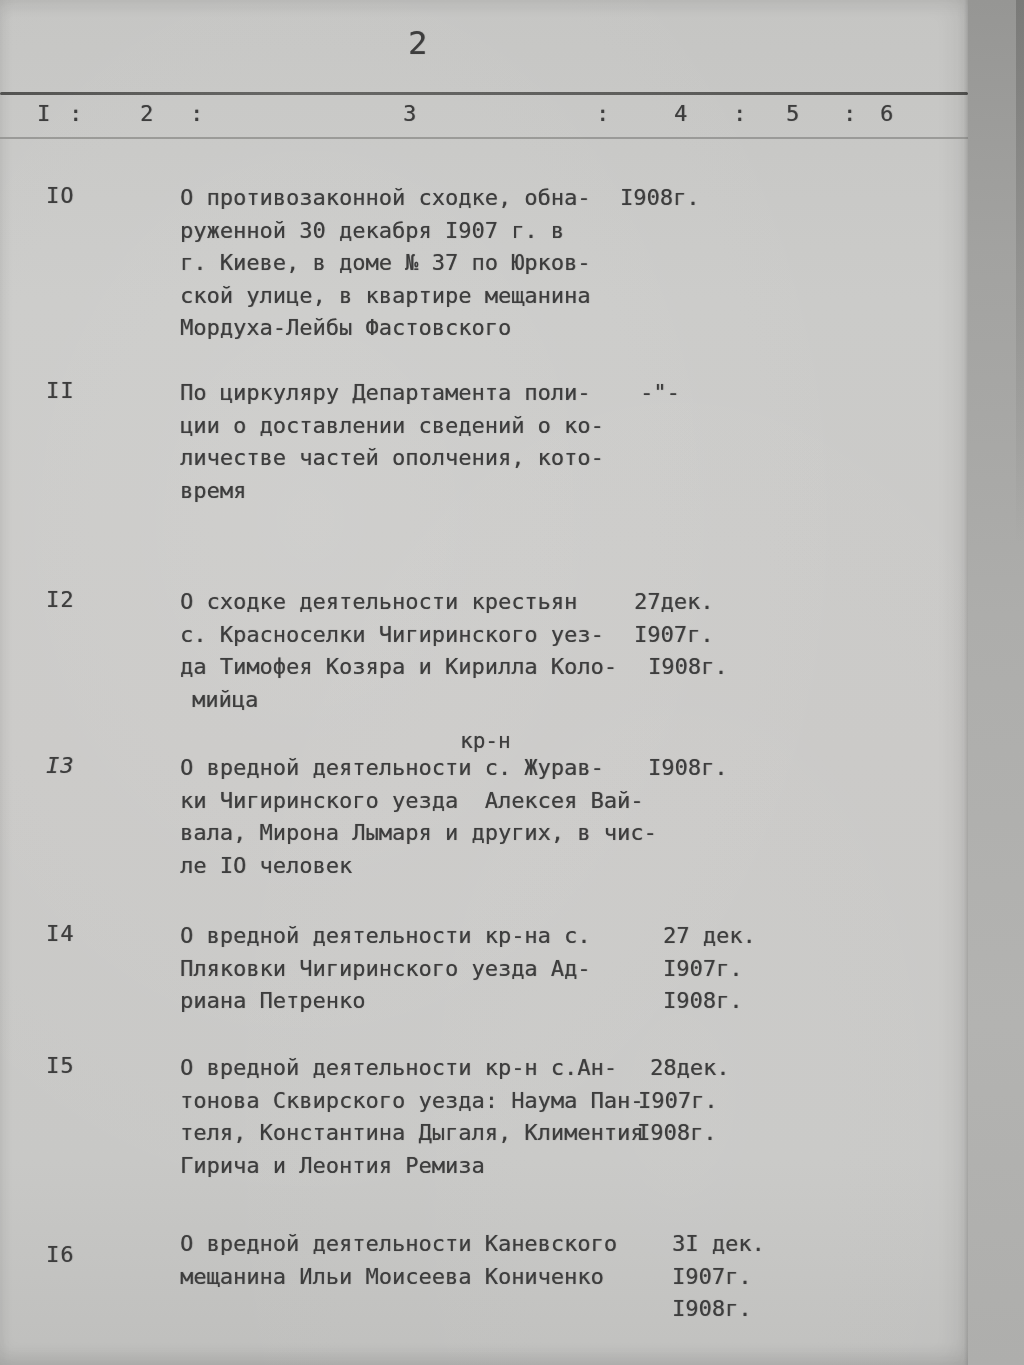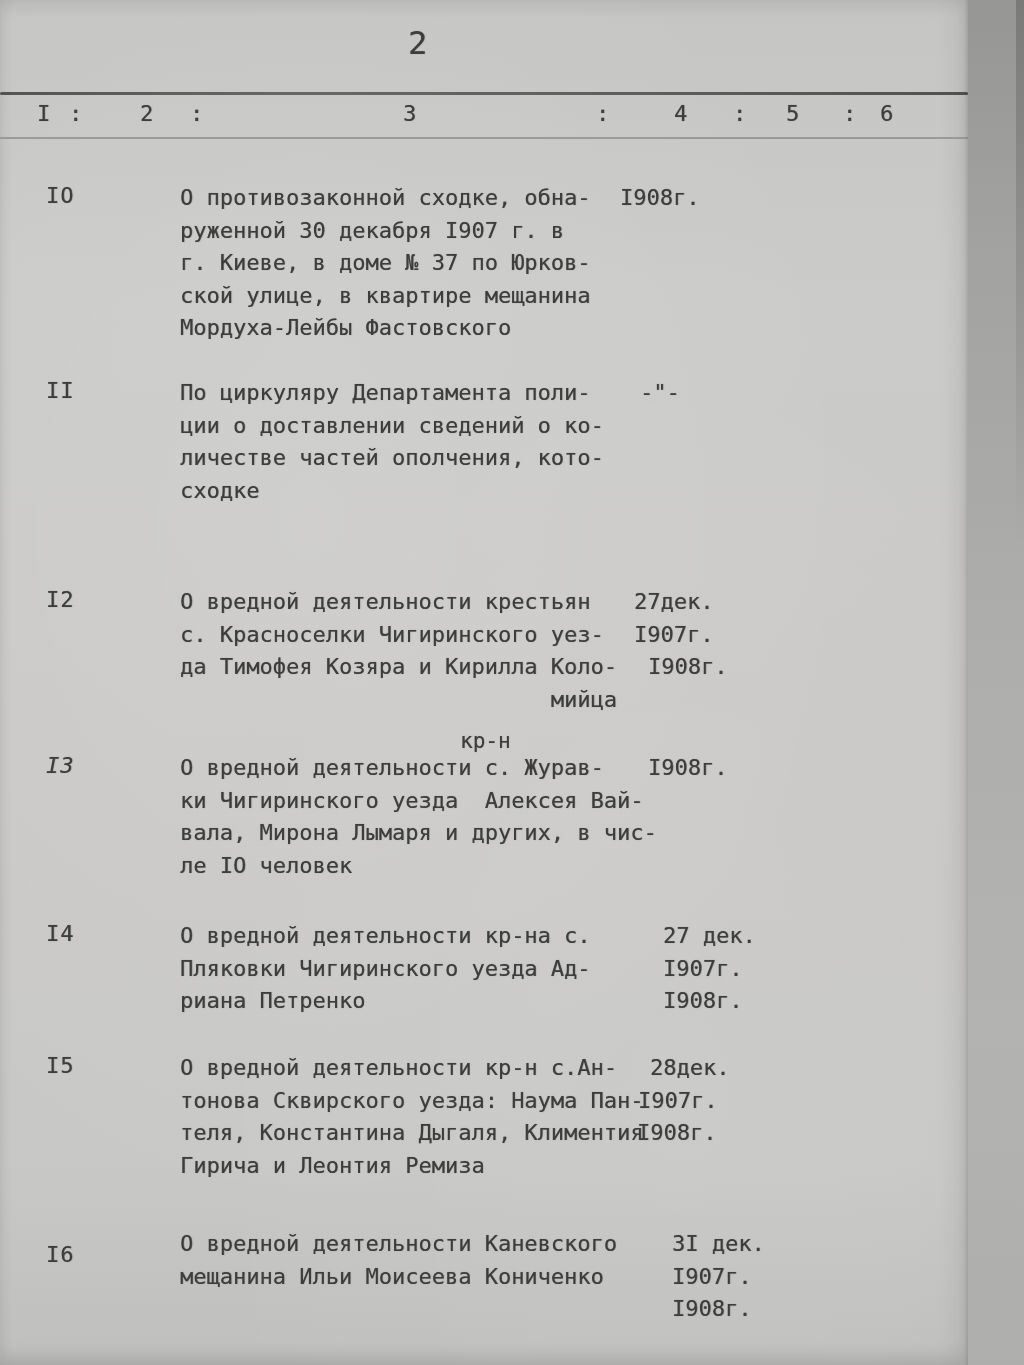--- a/index.html
+++ b/index.html
@@ -79,26 +79,26 @@
       </div>
     <div class="rule bottom"></div>
     <div id="entries">
         <div class="entry ink" style="top: 182px;">
           <span class="entry-number" style="left: 46px; text-align: right;">IO</span>
           <div class="lines"><div class="dline">О противозаконной сходке, обна-</div><div class="dline">руженной 30 декабря I907 г. в</div><div class="dline">г. Киеве, в доме № 37 по Юрков-</div><div class="dline">ской улице, в квартире мещанина</div><div class="dline">Мордуха-Лейбы Фастовского</div></div>
           <span class="date" style="left: 620px; top: 0px;">I908г.</span>
         </div>
         <div class="entry ink" style="top: 377px;">
           <span class="entry-number" style="left: 46px;">II</span>
-          <div class="lines"><div class="dline">По циркуляру Департамента поли-</div><div class="dline">ции о доставлении сведений о ко-</div><div class="dline">личестве частей ополчения, кото-</div><div class="dline">сходке</div></div>
+          <div class="lines"><div class="dline">По циркуляру Департамента поли-</div><div class="dline">ции о доставлении сведений о ко-</div><div class="dline">личестве частей ополчения, кото-</div><div class="dline">время</div></div>
           <span class="date" style="left: 640px; top: 0px;">-"-</span>
         </div>
         <div class="entry ink" style="top: 586px;">
           <span class="entry-number" style="left: 46px;">I2</span>
-          <div class="lines"><div class="dline">О вредной деятельности крестьян</div><div class="dline">с. Красноселки Чигиринского уез-</div><div class="dline">да Тимофея Козяра и Кирилла Коло-</div><div class="dline" style="padding-left: 12px; text-align: right;">мийца</div></div>
+          <div class="lines"><div class="dline">О сходке деятельности крестьян</div><div class="dline">с. Красноселки Чигиринского уез-</div><div class="dline">да Тимофея Козяра и Кирилла Коло-</div><div class="dline" style="padding-left: 12px;">мийца</div></div>
           <span class="date" style="left: 634px; top: 0px;">27дек.</span>
           <span class="date" style="left: 634px; top: 32.6px;">I907г.</span>
           <span class="date" style="left: 648px; top: 65.2px;">I908г.</span>
         </div>
         <div class="entry ink" style="top: 752px;">
           <span class="entry-number" style="left: 46px; font-style: italic;">I3</span>
           <div class="lines"><div class="dline">О вредной деятельности с. Журав-</div><div class="dline">ки Чигиринского уезда  Алексея Вай-</div><div class="dline">вала, Мирона Лымаря и других, в чис-</div><div class="dline">ле IO человек</div></div>
           <span class="date" style="left: 648px; top: 0px;">I908г.</span>
           <span class="insertion" style="left: 460px; top: -22px;">кр-н</span>
         </div>

